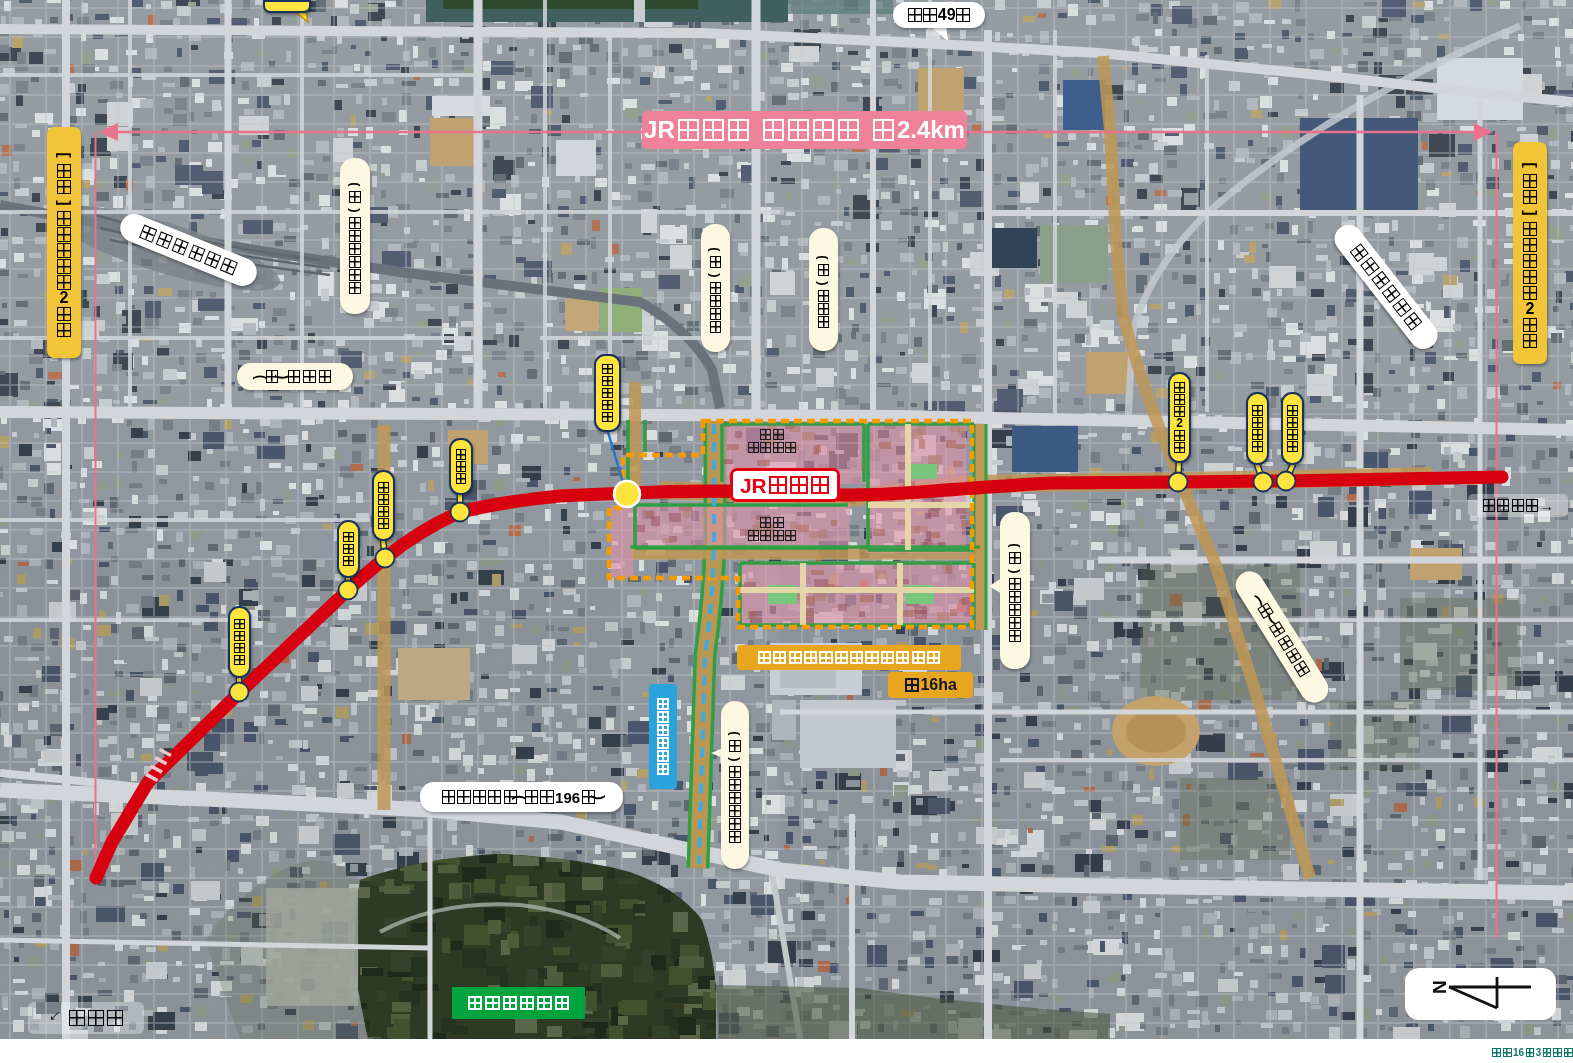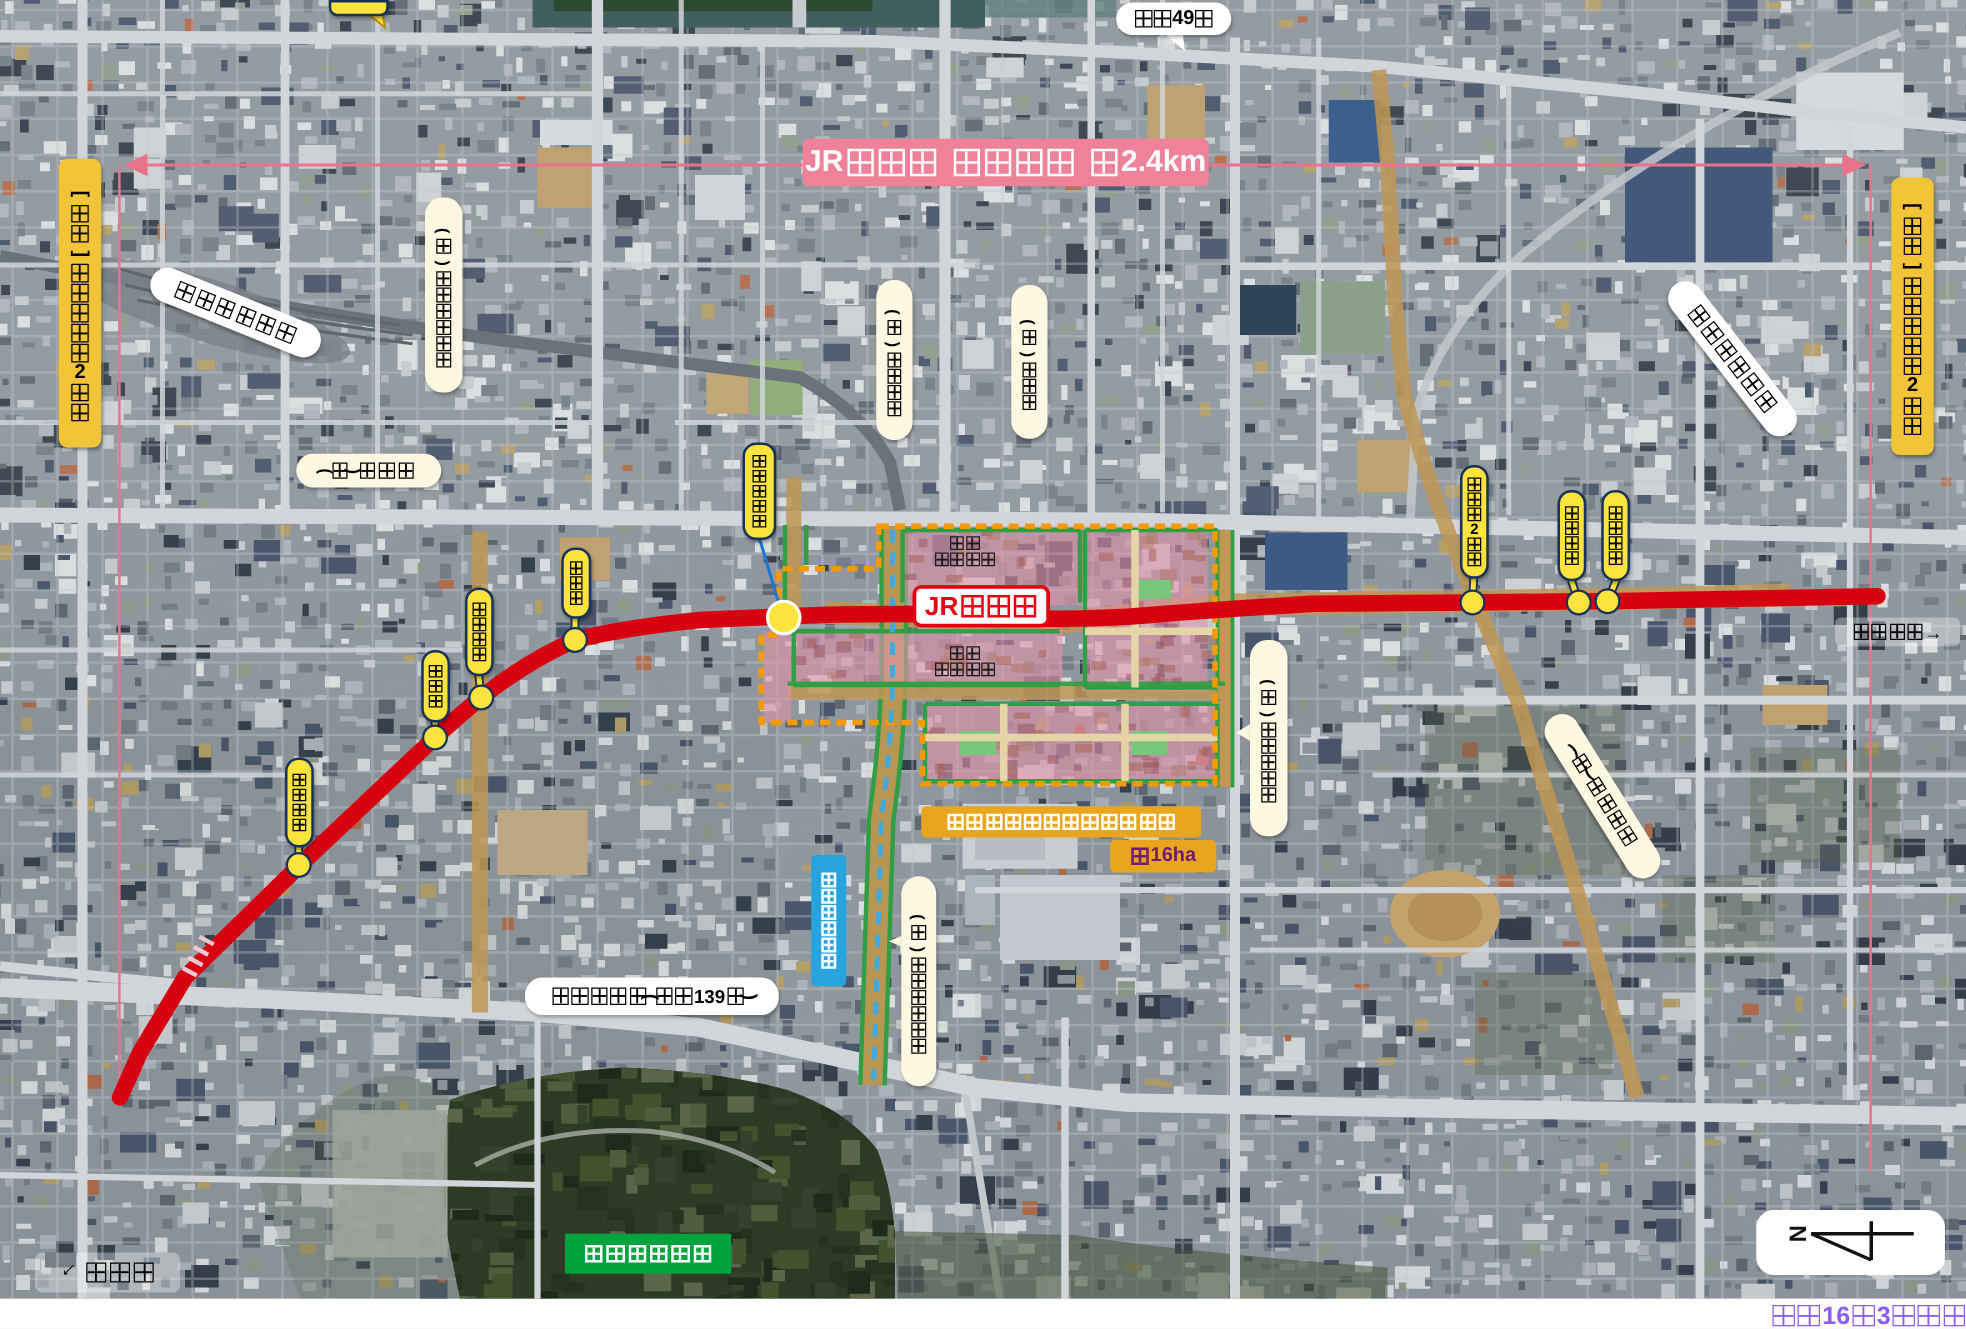--- a/index.html
+++ b/index.html
@@ -752,21 +752,21 @@
       <i class="k"></i>
       <i class="k"></i>
       <i class="k"></i>
       <i class="k"></i>
       <i class="k"></i>
       <i class="k"></i>
       <i class="k"></i>
       <i class="k"></i>
       <i class="k"></i>
     </div>
-    <div class="lbl md" style="left:888px;top:672px;width:85px;height:26px;font-size:16px;background:#e8a51e;color:#701a75;border-radius:4px;gap:1px">
+    <div class="lbl md" style="left:888px;top:672px;width:85px;height:26px;font-size:16px;background:#e8a51e;color:#0f172a;border-radius:4px;gap:1px">
       <i class="k"></i>
       <b>16ha</b>
     </div>
     <div class="lbl v md" style="left:649px;top:684px;width:28px;height:105px;font-size:13px;background:#29a3dc;color:#fff;border-radius:4px">
       <i class="k"></i>
       <i class="k"></i>
       <i class="k"></i>
       <i class="k"></i>
       <i class="k"></i>
       <i class="k"></i>
@@ -803,21 +803,21 @@
     </div>
     <div class="lbl wp" style="left:420px;top:782px;width:203px;height:30px;font-size:15px;gap:1px">
       <i class="k"></i>
       <i class="k"></i>
       <i class="k"></i>
       <i class="k"></i>
       <i class="k"></i>
       <i class="r">(</i>
       <i class="k"></i>
       <i class="k"></i>
-      <b>139</b>
+      <b>196</b>
       <i class="k"></i>
       <i class="r">)</i>
     </div>
     <div class="lbl md" style="left:452px;top:987px;width:133px;height:32px;font-size:16px;background:#00a43e;color:#fff;gap:2px">
       <i class="k"></i>
       <i class="k"></i>
       <i class="k"></i>
       <i class="k"></i>
       <i class="k"></i>
       <i class="k"></i>
@@ -828,21 +828,21 @@
       <i class="k"></i>
       <i class="k"></i>
     </div>
     <div class="lbl " style="left:1468px;top:494px;width:100px;height:23px;font-size:14px;color:#000;background:rgba(255,255,255,.34);border-radius:5px;gap:1px">
       <i class="k"></i>
       <i class="k"></i>
       <i class="k"></i>
       <i class="k"></i>
       <i style="font-style:normal;font-weight:bold">→</i>
     </div>
-    <div class="lbl tr" style="left:1420px;top:1043px;width:153px;height:19px;font-size:20px;color:#8b5cf6;gap:1px">
+    <div class="lbl tr" style="left:1420px;top:1043px;width:153px;height:19px;font-size:10px;color:#0f766e;gap:1px">
       <i class="k"></i>
       <i class="k"></i>
       <b>16</b>
       <i class="k"></i>
       <b>3</b>
       <i class="k"></i>
       <i class="k"></i>
       <i class="k"></i>
     </div>
   </div>

